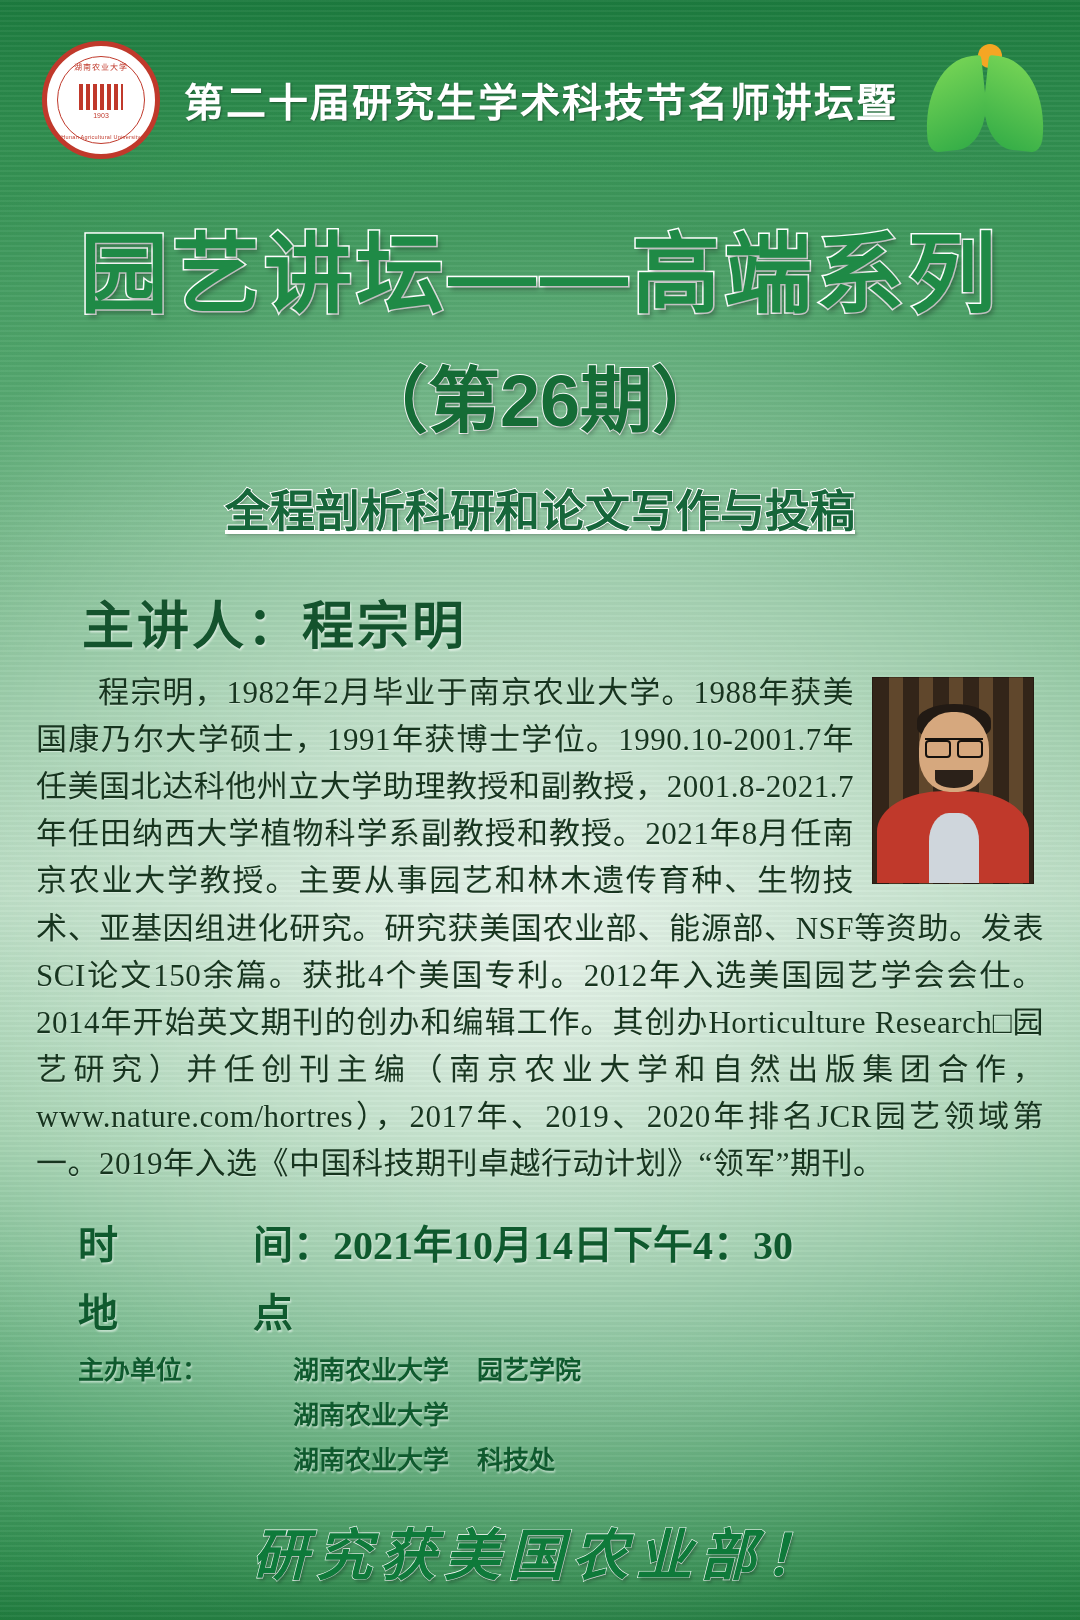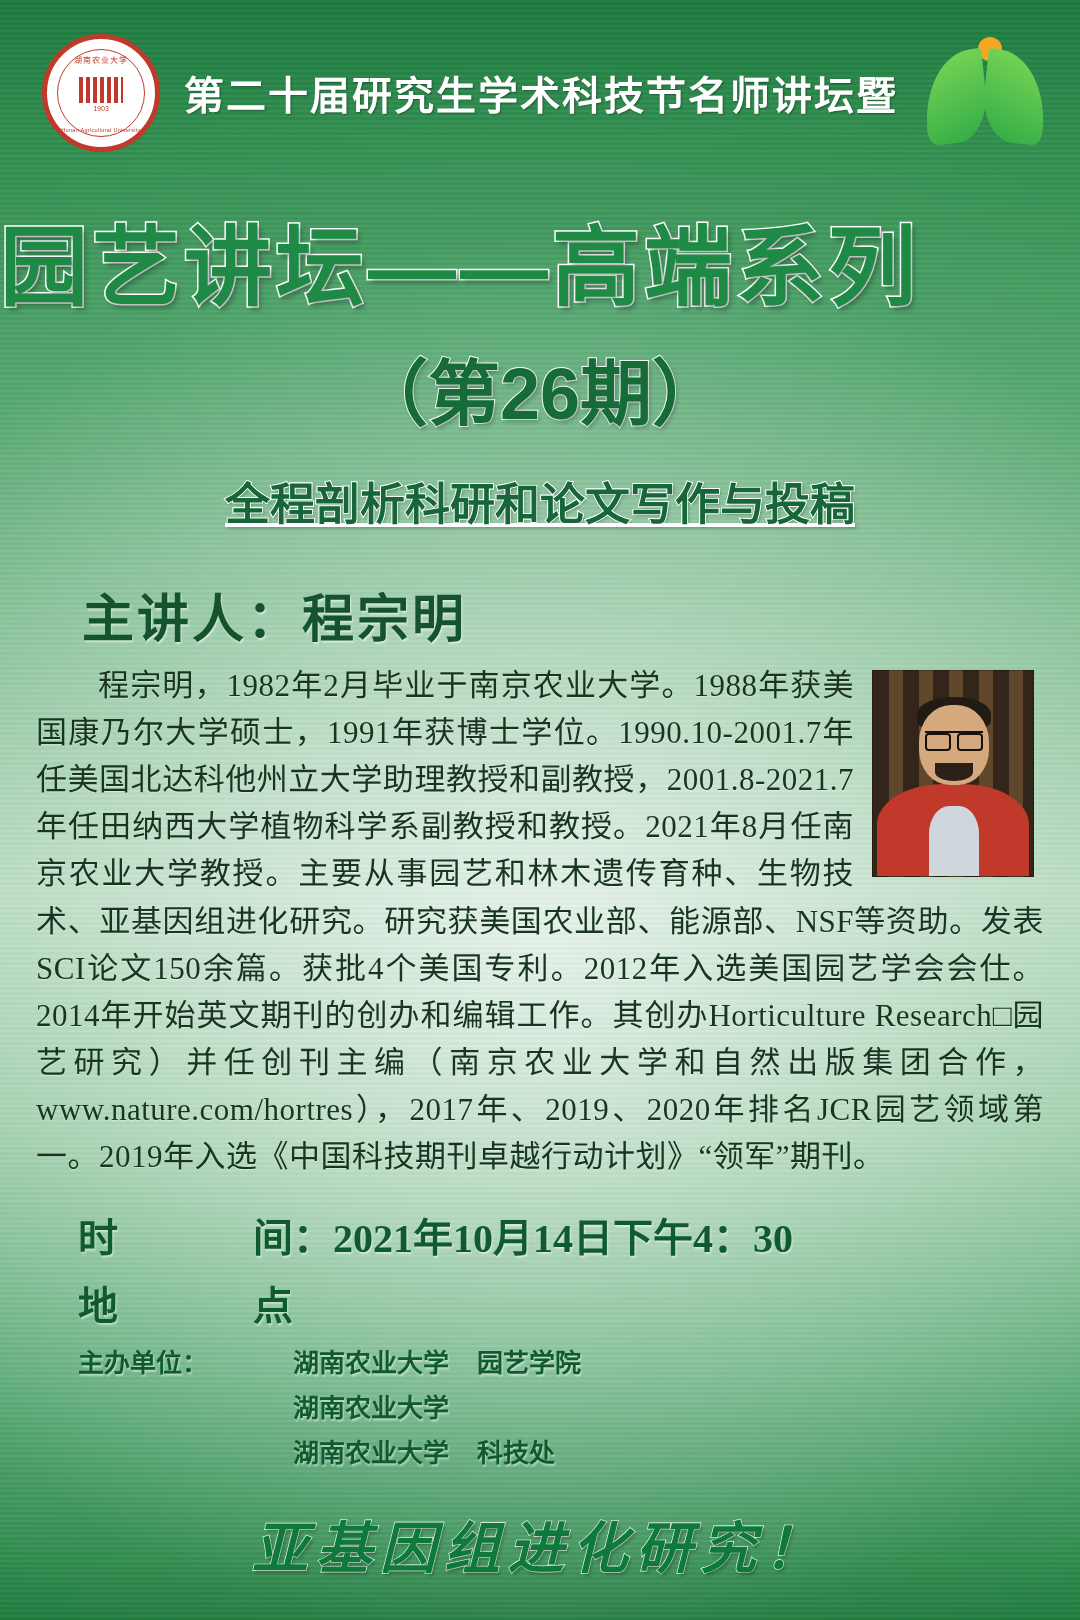--- a/index.html
+++ b/index.html
@@ -25,21 +25,21 @@
     inset: 0;
     background: repeating-linear-gradient(
       180deg,
       rgba(255,255,255,0.045) 0px,
       rgba(255,255,255,0.045) 2px,
       rgba(0,0,0,0.02) 2px,
       rgba(0,0,0,0.02) 5px
     );
     pointer-events: none;
   }
-  .content { position: relative; z-index: 2; }
+  .content { position: relative; z-index: 2; margin-top: 7px; }
 
   
   .header {
     display: flex;
     align-items: center;
     padding: 34px 30px 6px 42px;
     gap: 18px;
   }
   .seal {
     width: 108px;
@@ -140,21 +140,21 @@
   }
   .leaf-logo .leaf-r {
     right: 4px;
     border-radius: 6% 100% 18% 64%;
     transform: rotate(6deg);
     background: linear-gradient(200deg, #7ed957 0%, #2faa46 100%);
   }
 
   
   .main-title {
-    text-align: left;
+    text-align: center;
     margin-top: 38px;
     font-size: 88px;
     font-weight: bold;
     color: #1f8a46;
     letter-spacing: 4px;
     -webkit-text-stroke: 3px #ffffff;
     paint-order: stroke fill;
     text-shadow: 3px 4px 5px rgba(0,0,0,0.28);
     font-family: "Liberation Sans", sans-serif;
   }
@@ -403,16 +403,16 @@
           <span class="univ">湖南农业大学</span>
         </div>
         <div class="org-row">
           <span class="lbl2"></span>
           <span class="univ">湖南农业大学</span>
           <span>科技处</span>
         </div>
       </div>
     </div>
 
-    <div class="welcome">亚基因组进化研究！</div>
+    <div class="welcome">研究获美国农业部！</div>
 
   </div>
 </div>
 
 </body></html>

